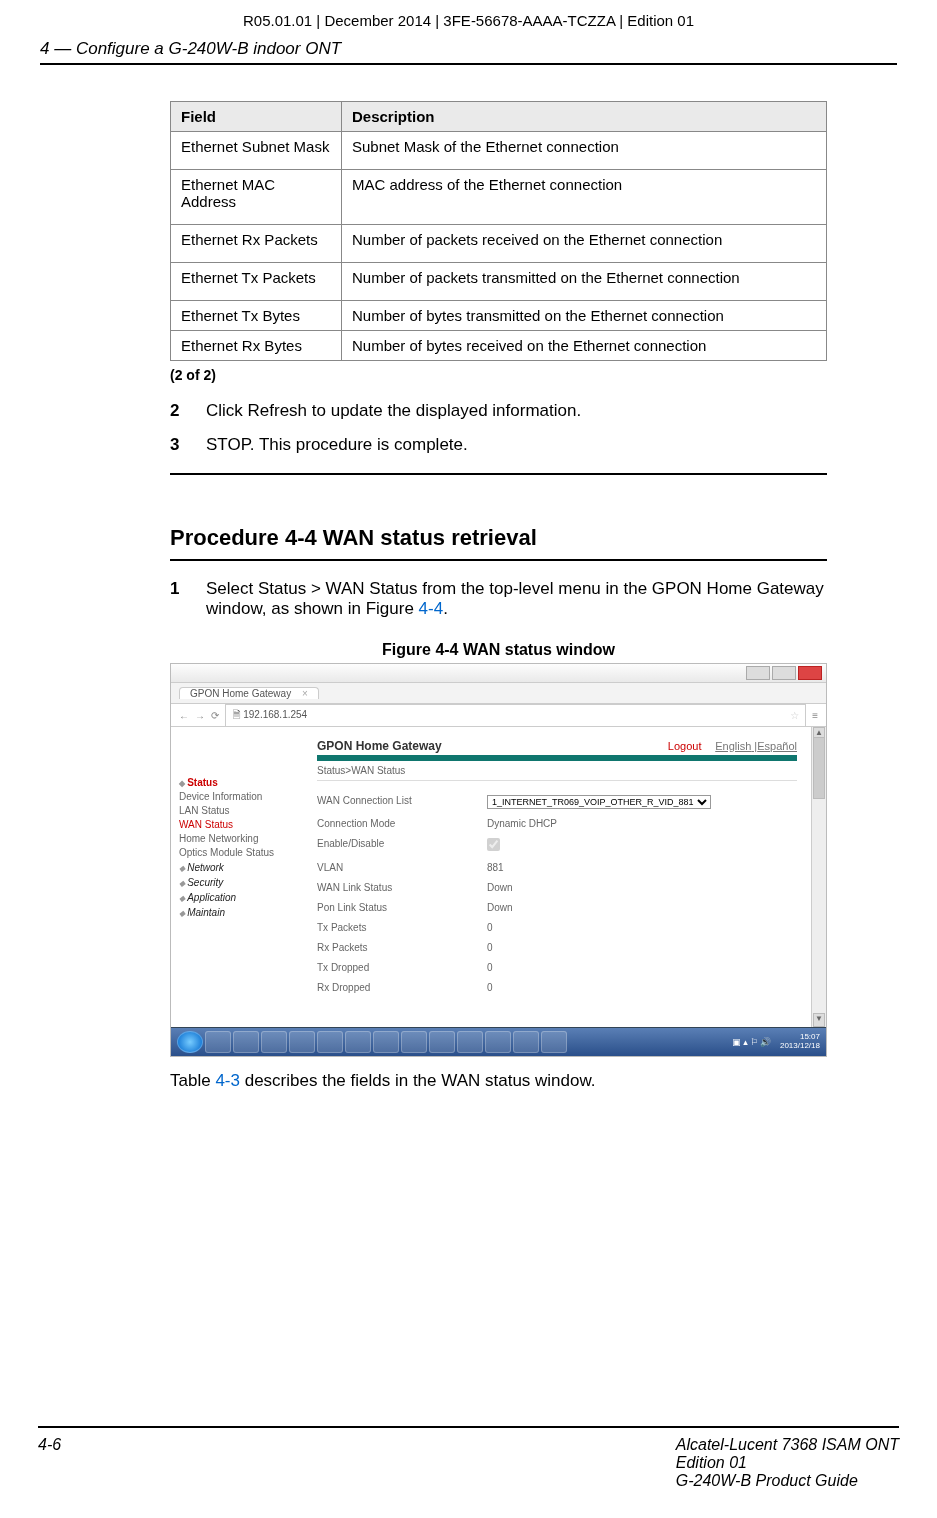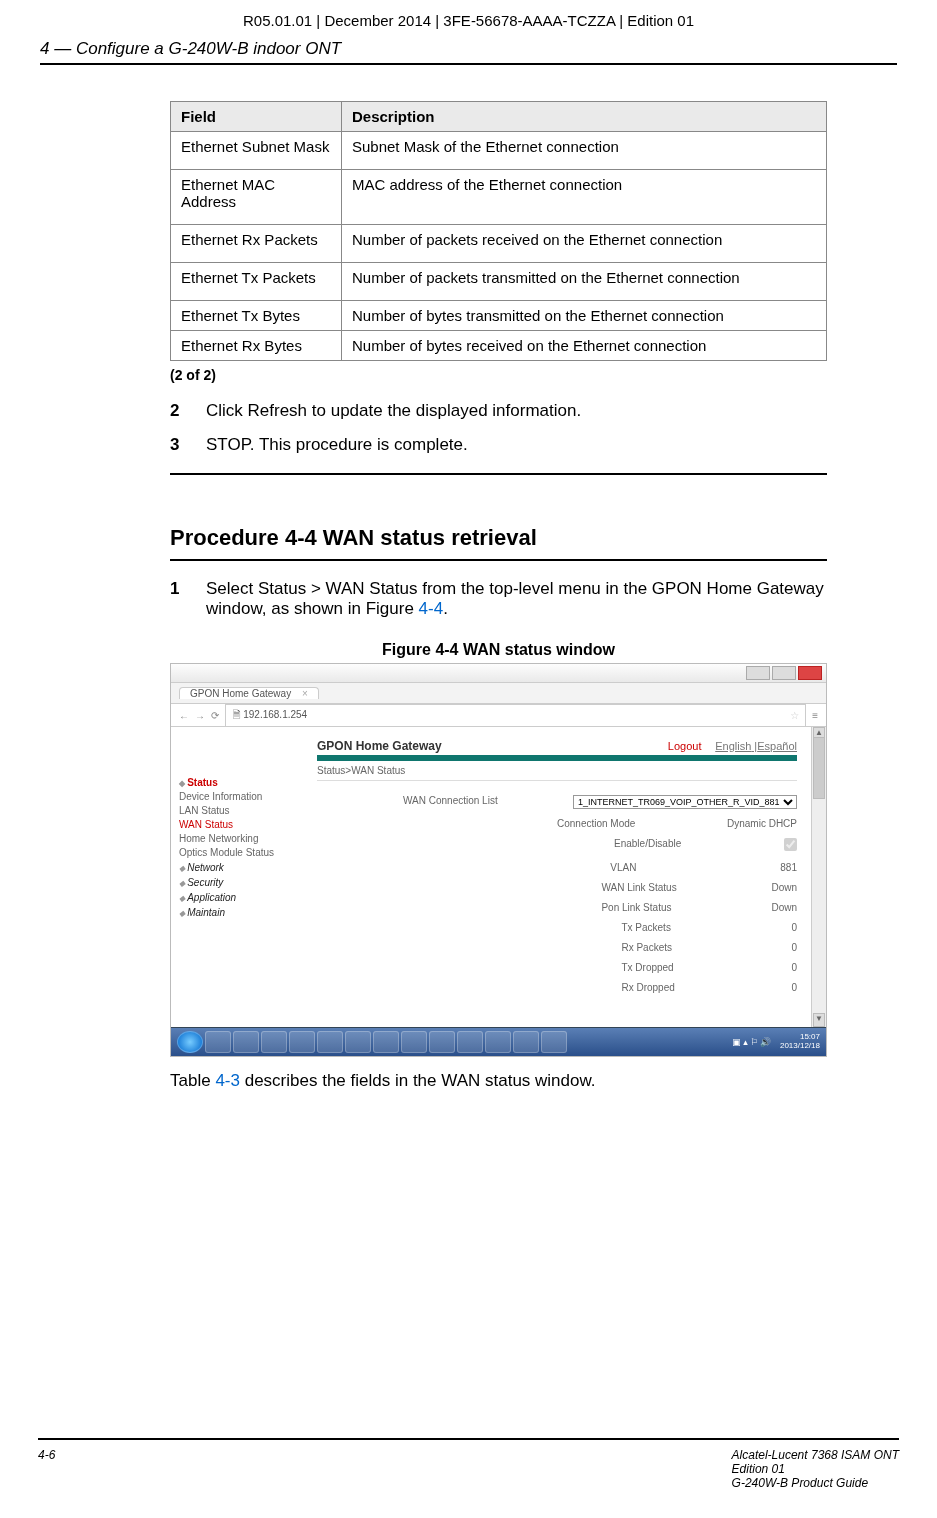--- a/index.html
+++ b/index.html
@@ -236,21 +236,20 @@
   .fb-crumb {
     border-top: 6px solid #0f766e;
     border-bottom: 1px solid #ddd;
     padding: 4px 0;
     margin-bottom: 14px;
     color: #666;
   }
   .fb-row {
     display: flex;
     margin-bottom: 9px;
-    justify-content: flex-end;
   }
   .fb-row .lbl { width: 170px; color: #666; }
   .fb-row .val { color: #666; }
   .fb-row select {
     font-size: 9px;
     border: 1px solid #999;
     background: #fff;
   }
   .fb-row input[type=checkbox] { margin:0; }
   .fb-taskbar {
@@ -286,21 +285,21 @@
   }
   .footer-rule {
     border: none;
     border-top: 2px solid #000;
     margin-top: 60px;
   }
   .footer {
     display: flex;
     justify-content: space-between;
     font-style: italic;
-    font-size: 12px;
+    font-size: 16px;
     margin-top: 6px;
     gap: 16px;
   }
   .footer .right {
     text-align: left;
   }
   .footer-area {
     position: absolute;
     left: 38px;
     right: 38px;

